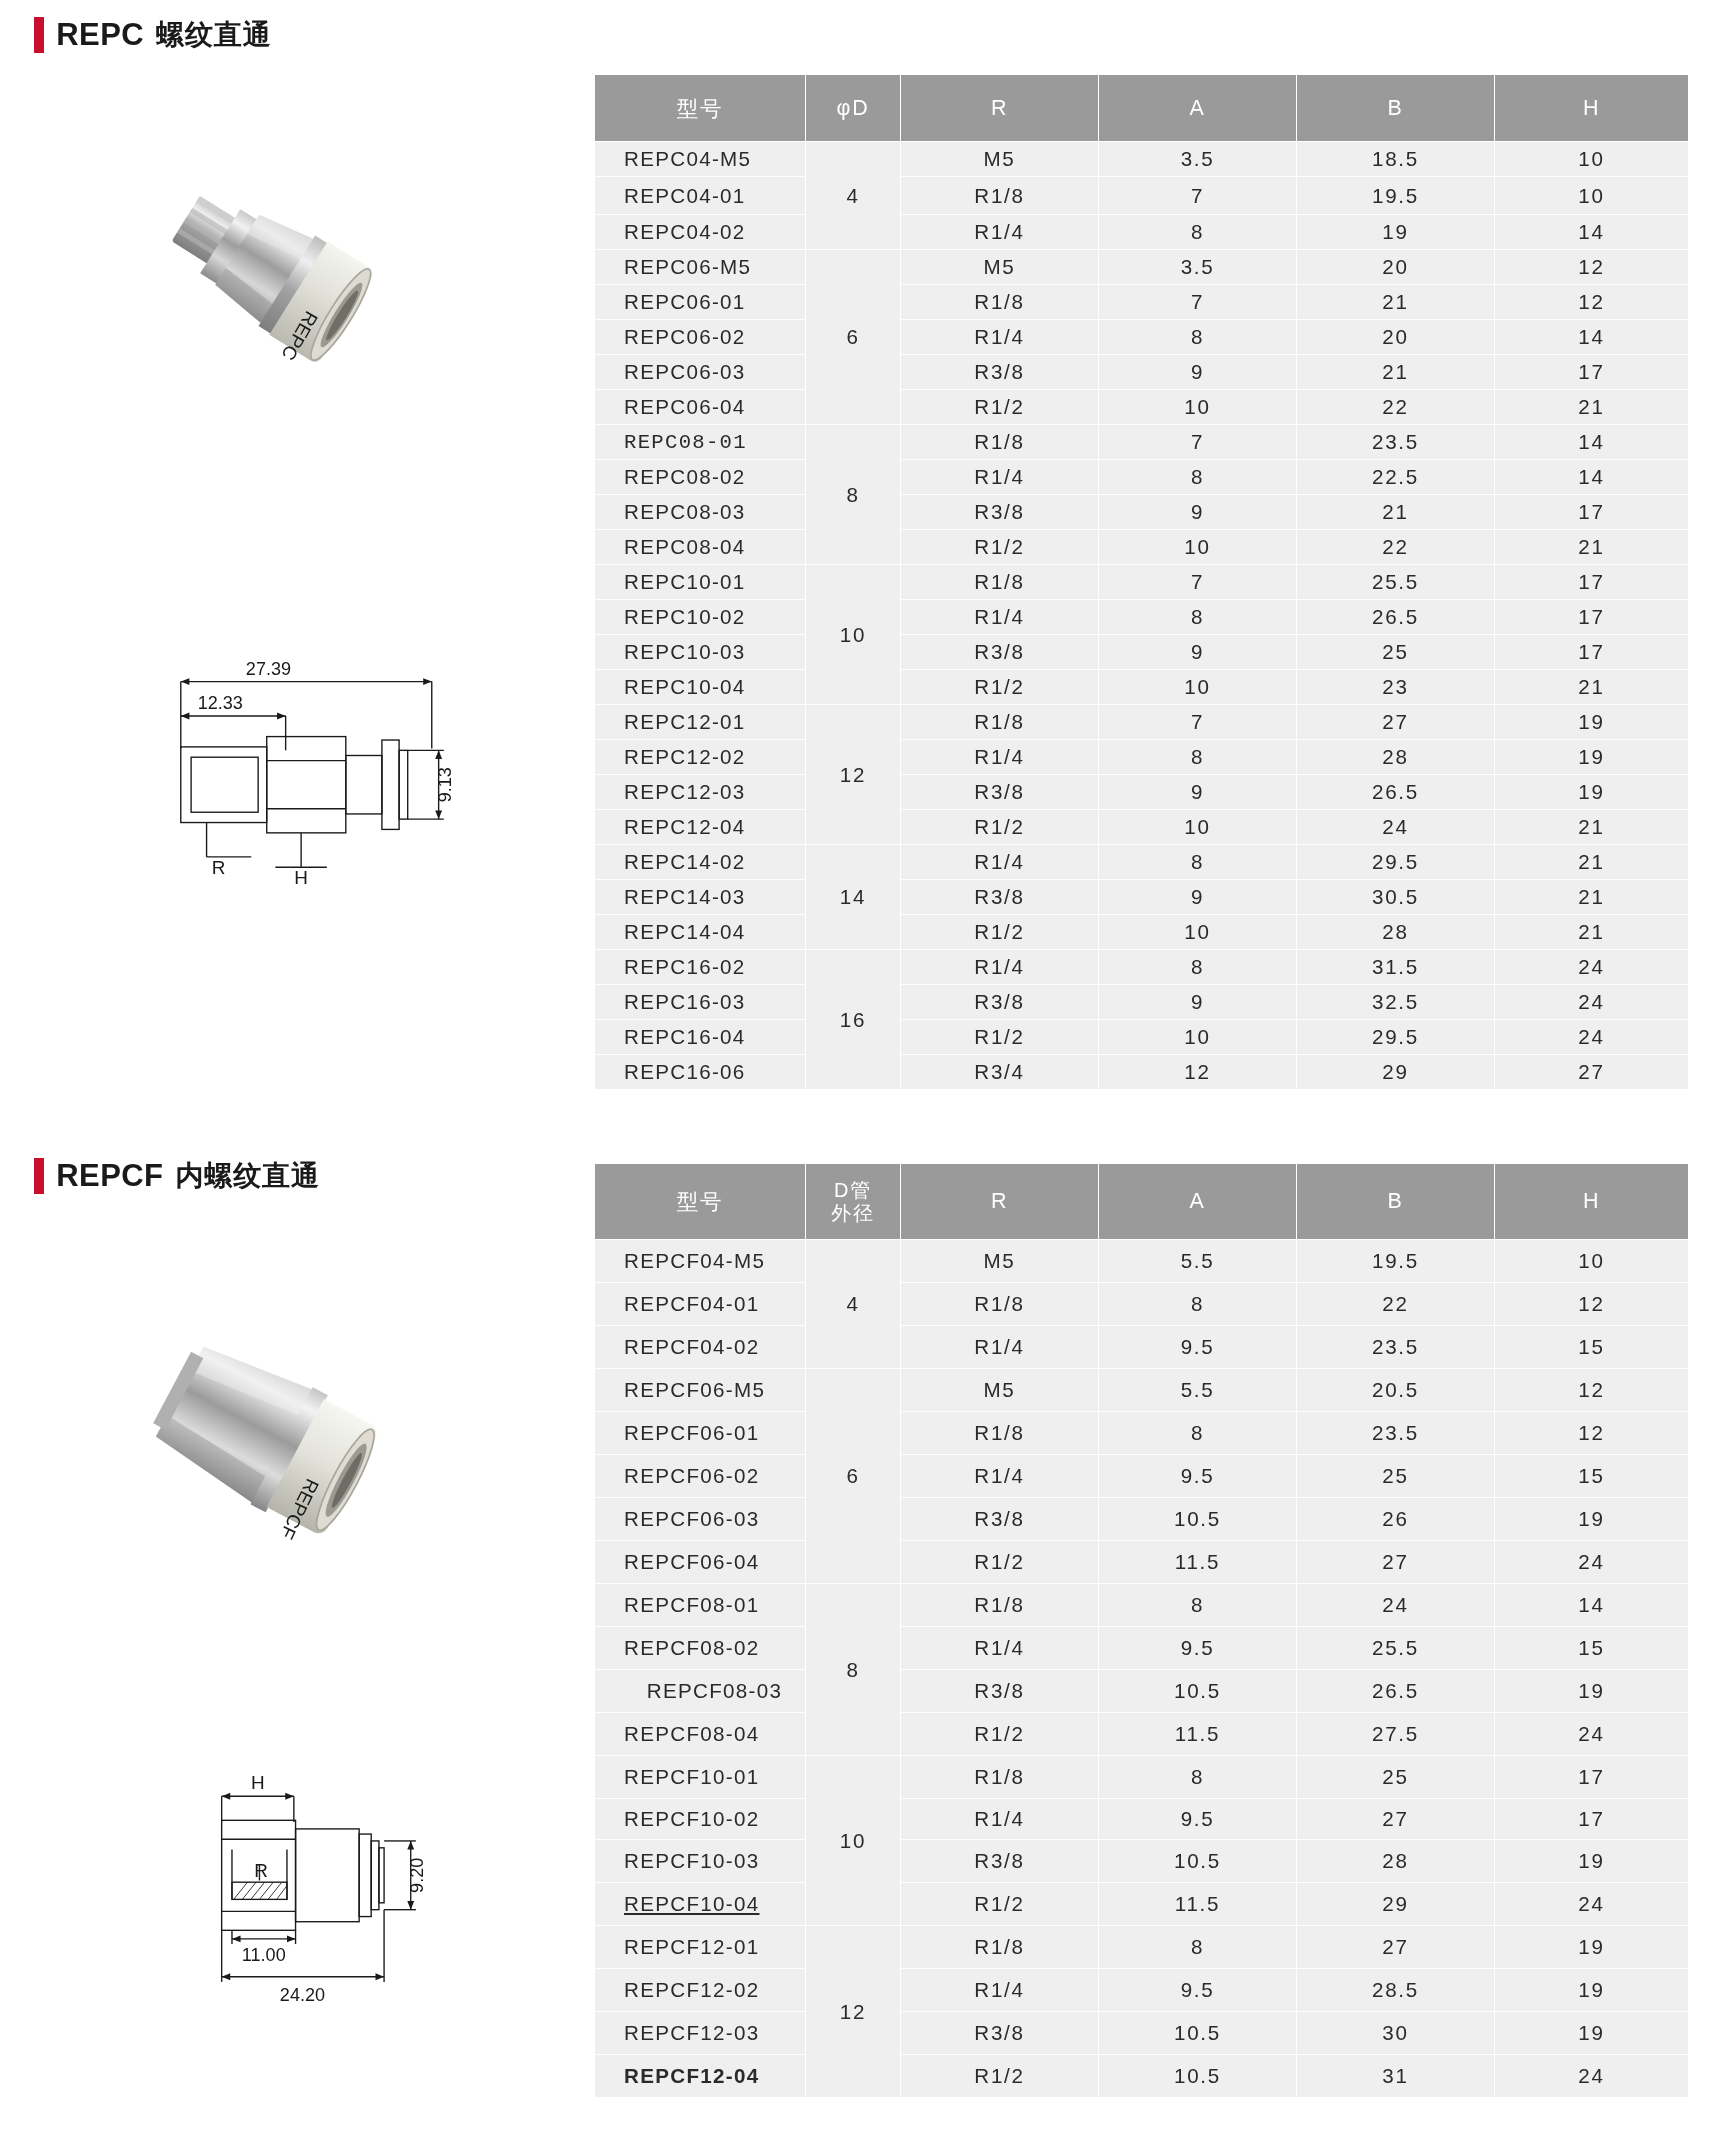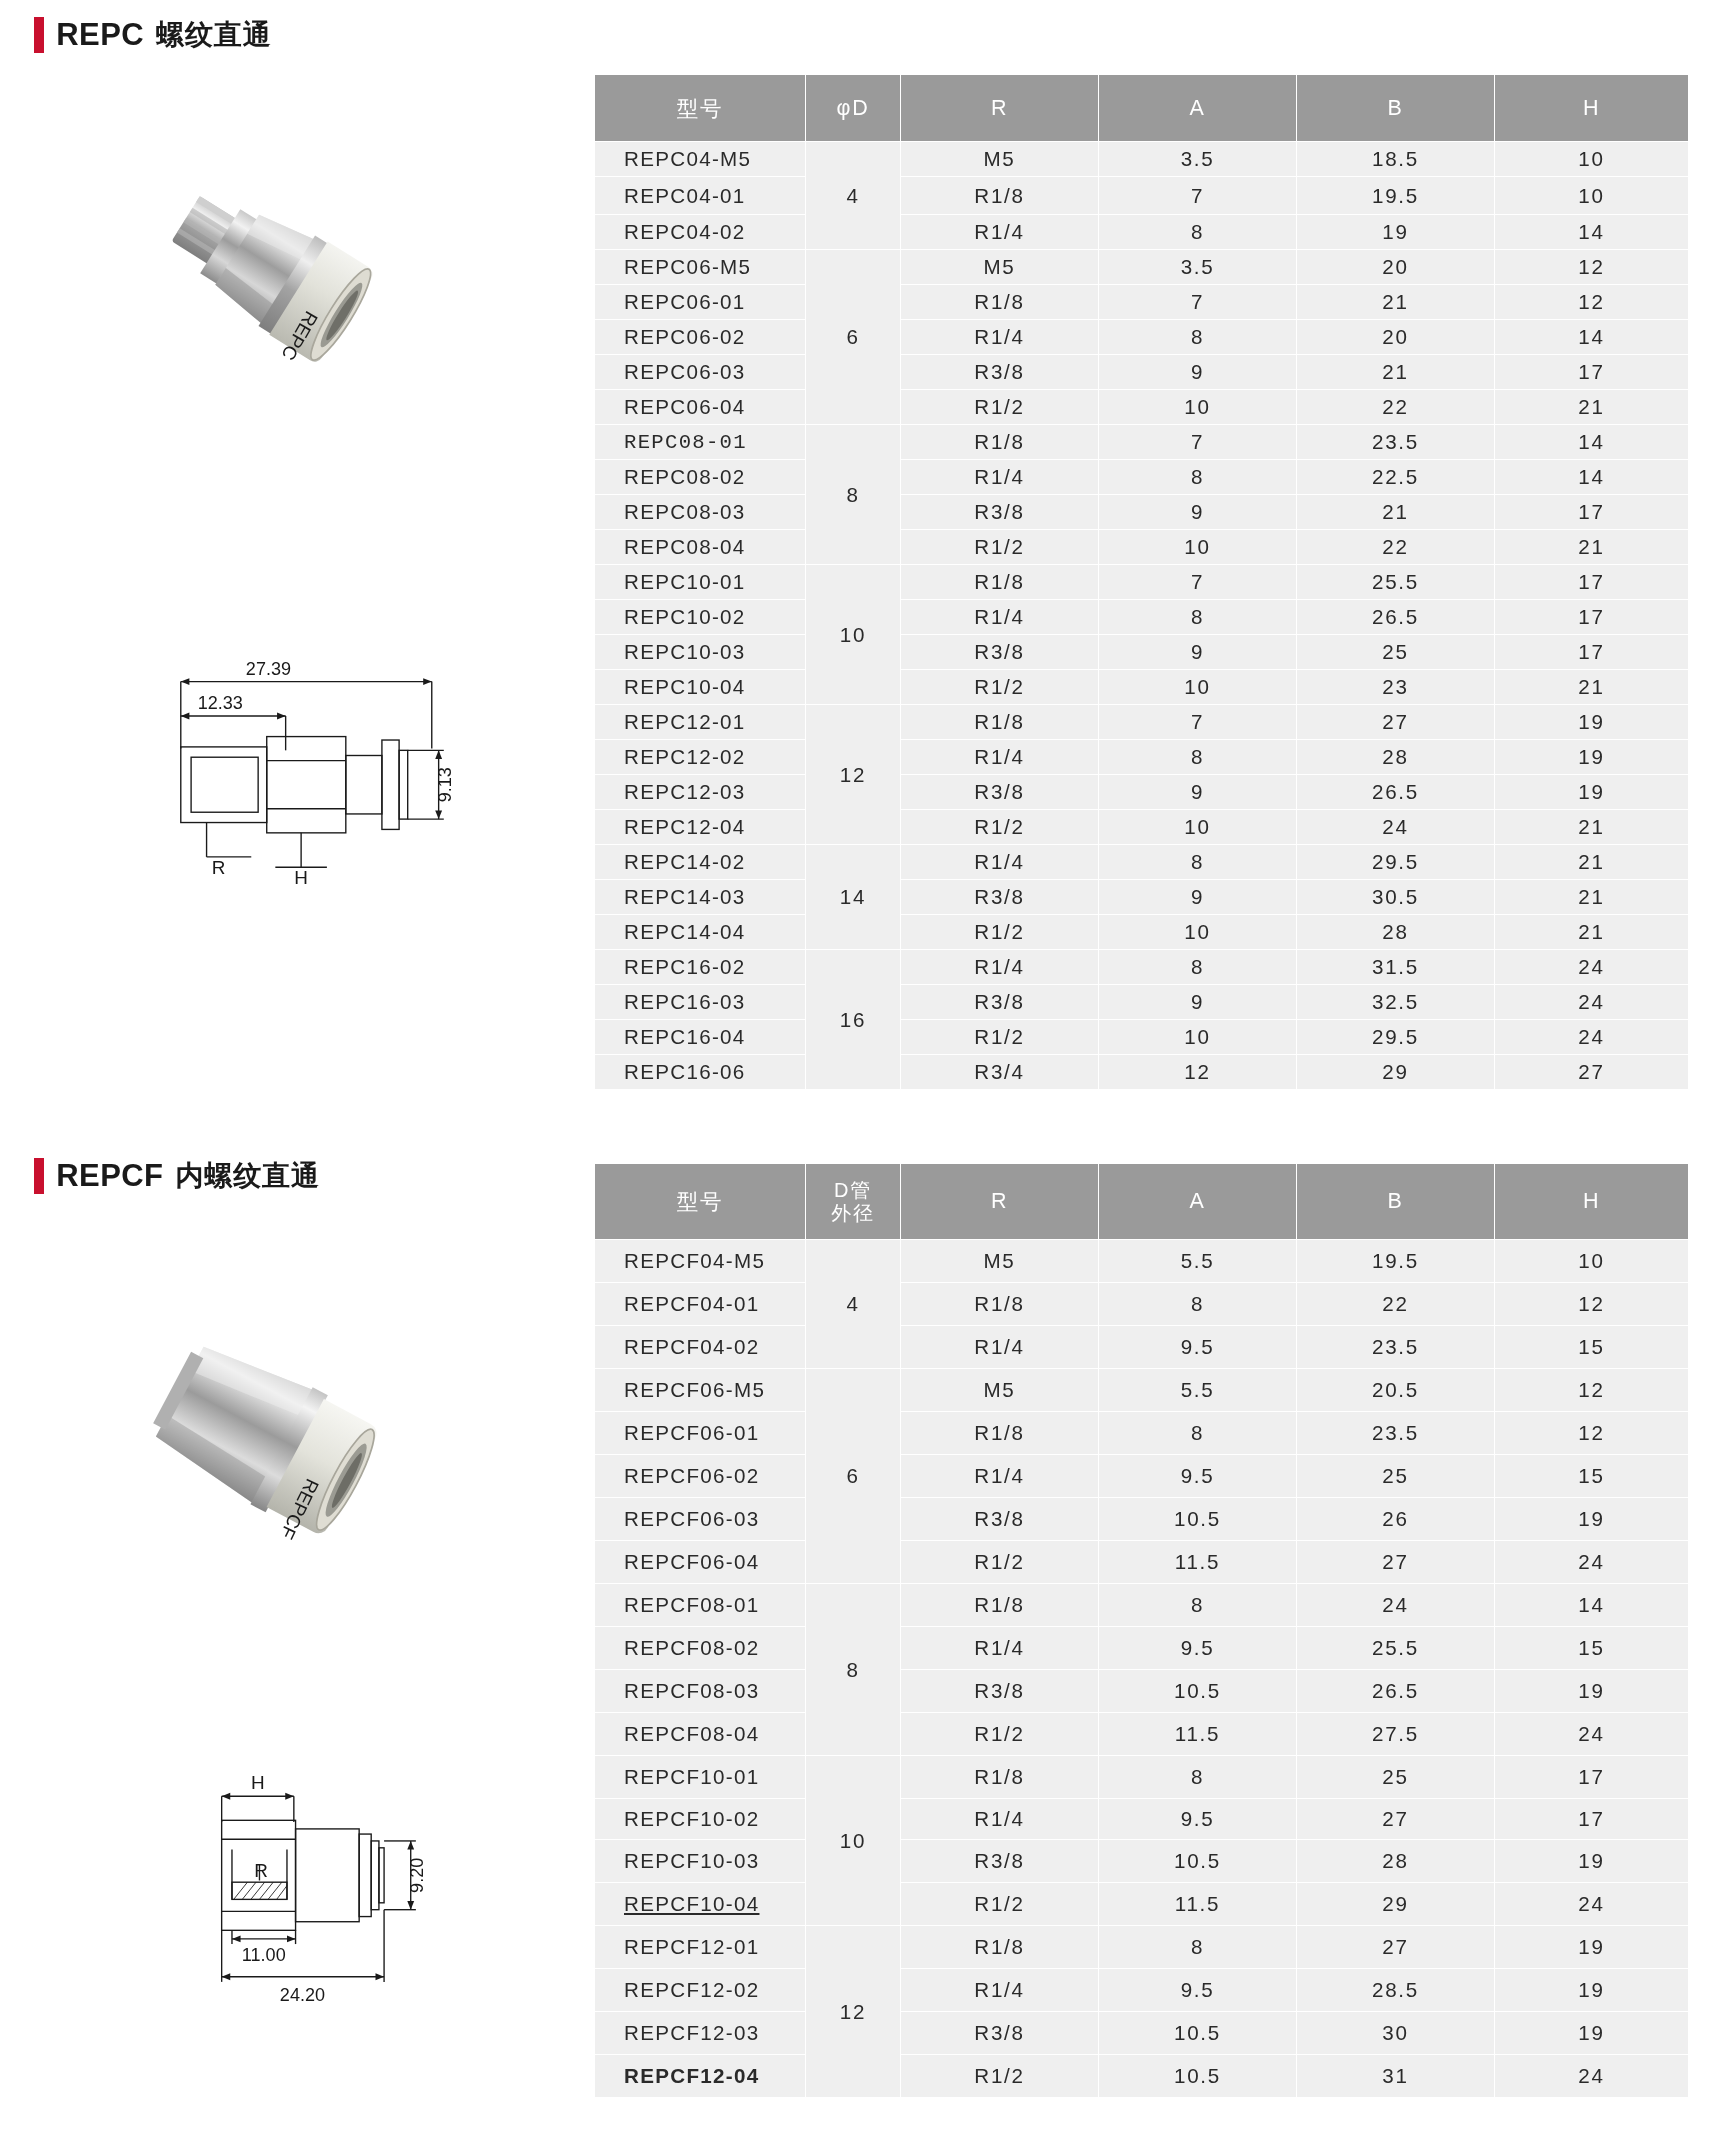--- a/index.html
+++ b/index.html
@@ -594,21 +594,21 @@
         <td>14</td>
       </tr>
       <tr>
         <td class="model" style="height: 43px;">REPCF08-02</td>
         <td>R1/4</td>
         <td>9.5</td>
         <td>25.5</td>
         <td>15</td>
       </tr>
       <tr>
-        <td class="model" style="height: 43px;">REPCF08-03</td>
+        <td class="model" style="height: 43px; text-align: center;">REPCF08-03</td>
         <td>R3/8</td>
         <td>10.5</td>
         <td>26.5</td>
         <td>19</td>
       </tr>
       <tr>
         <td class="model" style="height: 43px;">REPCF08-04</td>
         <td>R1/2</td>
         <td>11.5</td>
         <td>27.5</td>

